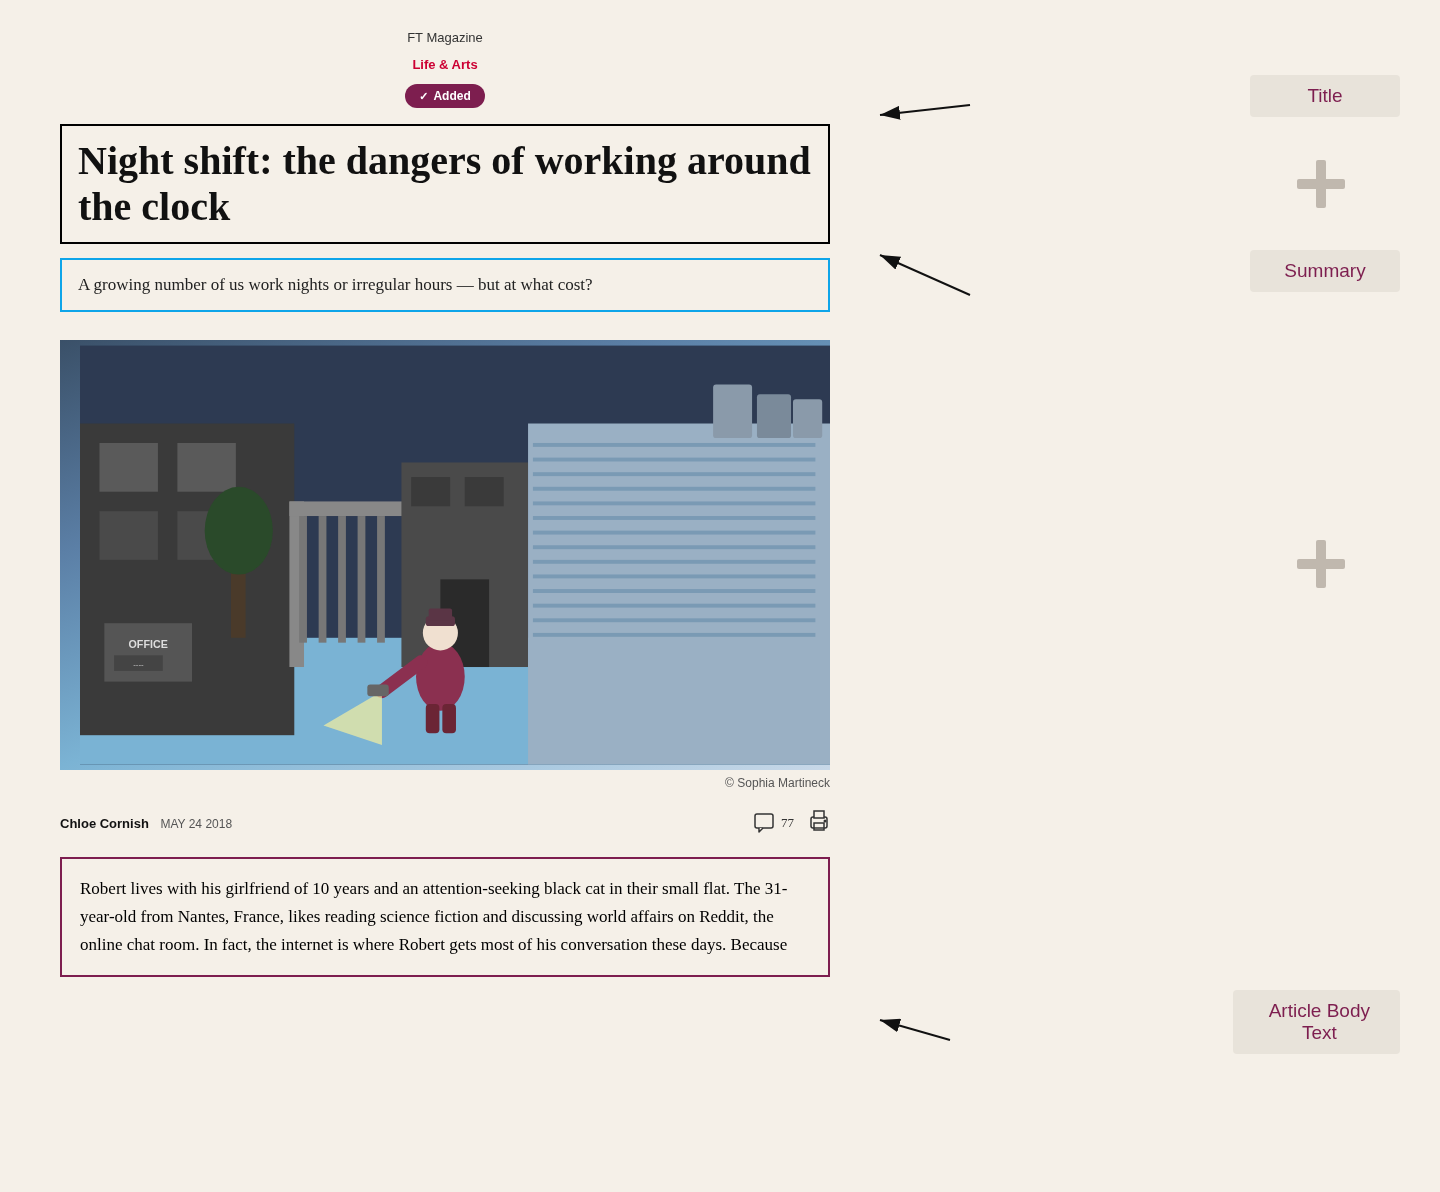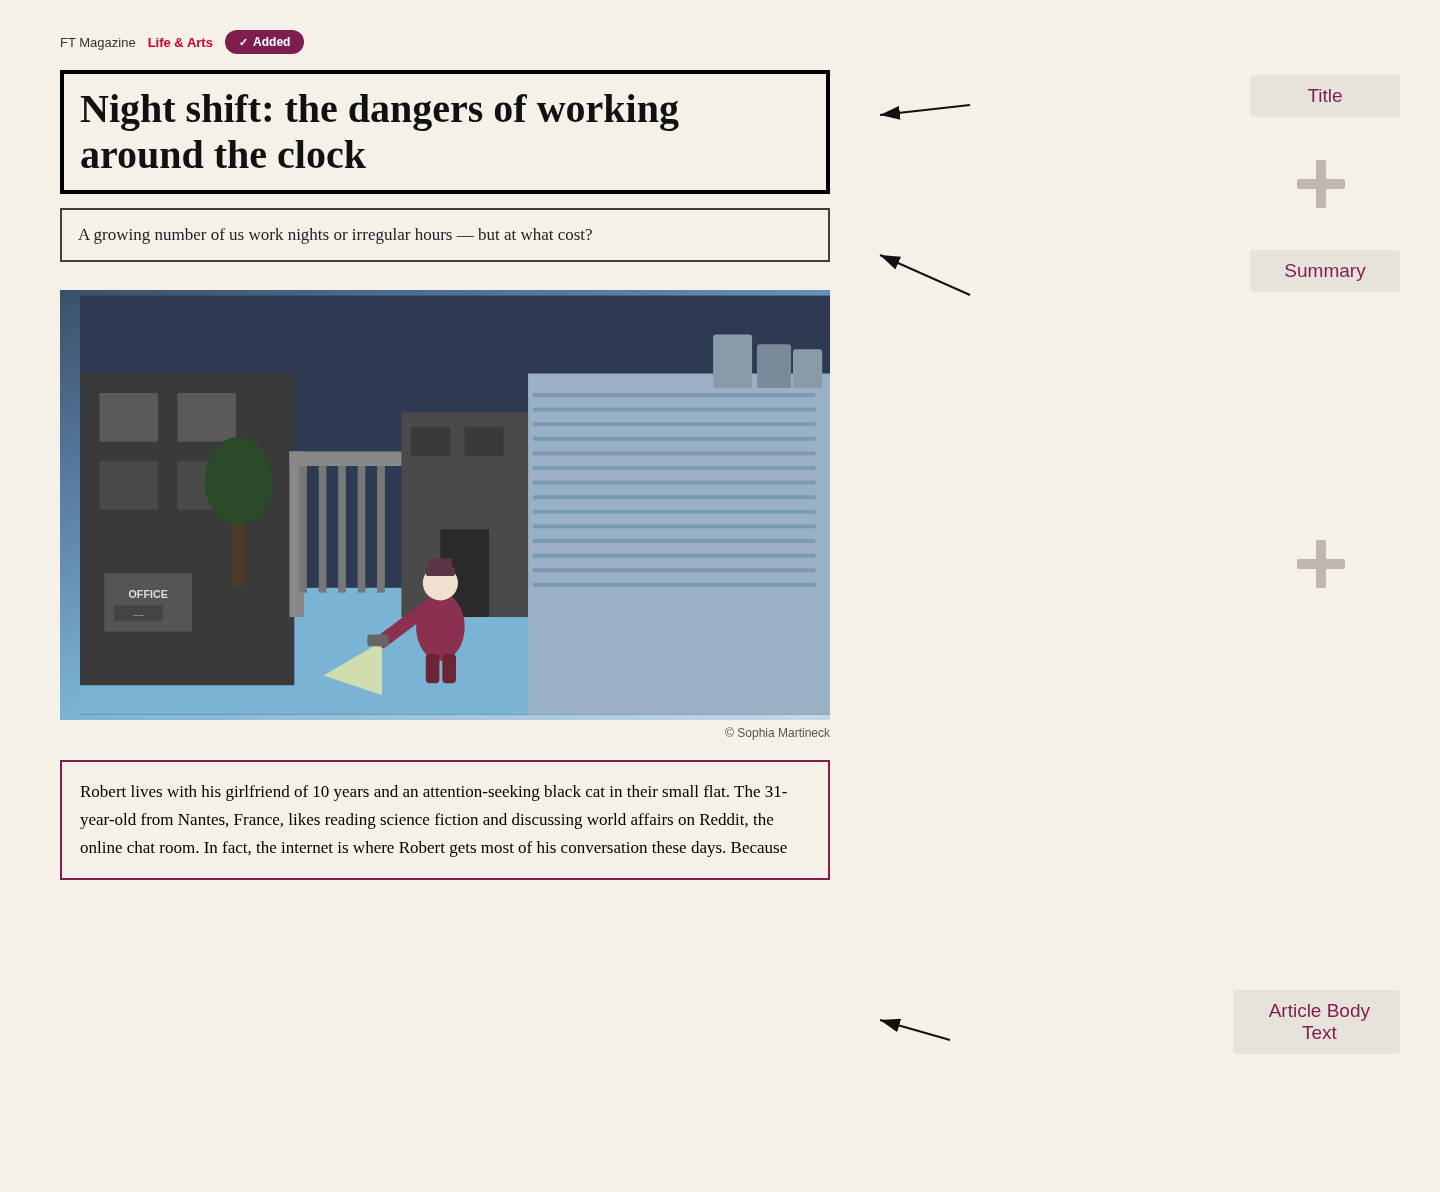--- a/index.html
+++ b/index.html
@@ -18,20 +18,21 @@
       padding: 30px 40px 40px 60px;
       background: #f5f0e8;
     }
 
     
     .article-meta-top {
       display: flex;
       align-items: center;
       gap: 12px;
       margin-bottom: 16px;
+      flex-direction: column;
     }
 
     .ft-magazine-label {
       font-family: Arial, sans-serif;
       font-size: 13px;
       color: #333;
       font-weight: 400;
     }
 
     .life-arts-label {
@@ -54,36 +55,36 @@
       align-items: center;
       gap: 5px;
     }
 
     .added-badge .checkmark {
       font-size: 11px;
     }
 
     
     .title-box {
-      border: 4px solid #000000;
+      border: 2px solid #000000;
       padding: 12px 16px;
       margin-bottom: 14px;
     }
 
     .article-title {
       font-size: 40px;
       font-weight: 700;
       color: #111;
       line-height: 1.15;
       font-family: Georgia, serif;
     }
 
     
     .summary-box {
-      border: 2px solid #404040;
+      border: 2px solid #0ea5e9;
       padding: 12px 16px;
       margin-bottom: 28px;
     }
 
     .article-summary {
       font-size: 17px;
       color: #222;
       line-height: 1.5;
       font-family: Georgia, serif;
     }
@@ -375,20 +376,43 @@
           <ellipse cx="163" cy="190" rx="35" ry="45" fill="#2a4a2a"></ellipse>
 
           <rect x="650" y="40" width="40" height="55" fill="#8a9aaa" rx="3"></rect>
           <rect x="695" y="50" width="35" height="45" fill="#7a8a9a" rx="3"></rect>
           <rect x="732" y="55" width="30" height="40" fill="#8a9aaa" rx="3"></rect>
         </svg>
       </div>
       <p class="image-caption">© Sophia Martineck</p>
     </div>
 
+    <div class="author-row">
+      <div class="author-info">
+        <span class="author-name">Chloe Cornish</span>
+        <span class="article-date">MAY 24 2018</span>
+      </div>
+      <div class="article-actions">
+        <div class="comment-icon-wrap">
+          <svg width="22" height="20" viewBox="0 0 22 20">
+            <rect x="1" y="1" width="18" height="14" rx="2" fill="none" stroke="#333" stroke-width="1.5"></rect>
+            <polyline points="5,15 5,19 9,15" fill="#f5f0e8" stroke="#333" stroke-width="1.5" stroke-linejoin="round"></polyline>
+          </svg>
+          <span>77</span>
+        </div>
+        <div class="print-icon-wrap">
+          <svg width="22" height="22" viewBox="0 0 22 22">
+            <rect x="3" y="7" width="16" height="11" rx="2" fill="none" stroke="#333" stroke-width="1.5"></rect>
+            <rect x="6" y="1" width="10" height="7" fill="#f5f0e8" stroke="#333" stroke-width="1.5"></rect>
+            <rect x="6" y="13" width="10" height="7" fill="none" stroke="#333" stroke-width="1.5"></rect>
+            <circle cx="17" cy="11" r="1.5" fill="#333"></circle>
+          </svg>
+        </div>
+      </div>
+    </div>
 
     <div class="body-box">
       <p class="article-body-text">Robert lives with his girlfriend of 10 years and an attention-seeking black cat in their small flat. The 31-year-old from Nantes, France, likes reading science fiction and discussing world affairs on Reddit, the online chat room. In fact, the internet is where Robert gets most of his conversation these days. Because</p>
     </div>
 
   </div>
 
   <div class="right-panel">
 
     <svg class="arrows-svg" xmlns="http://www.w3.org/2000/svg">

